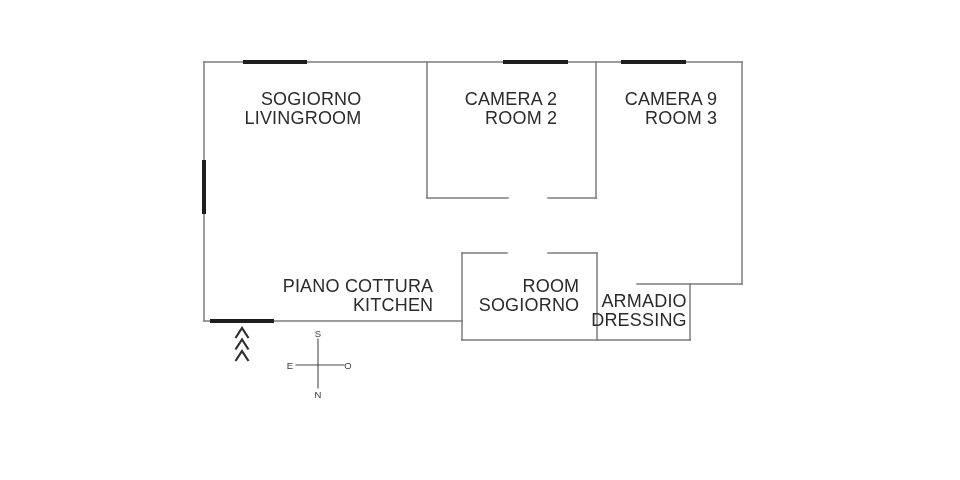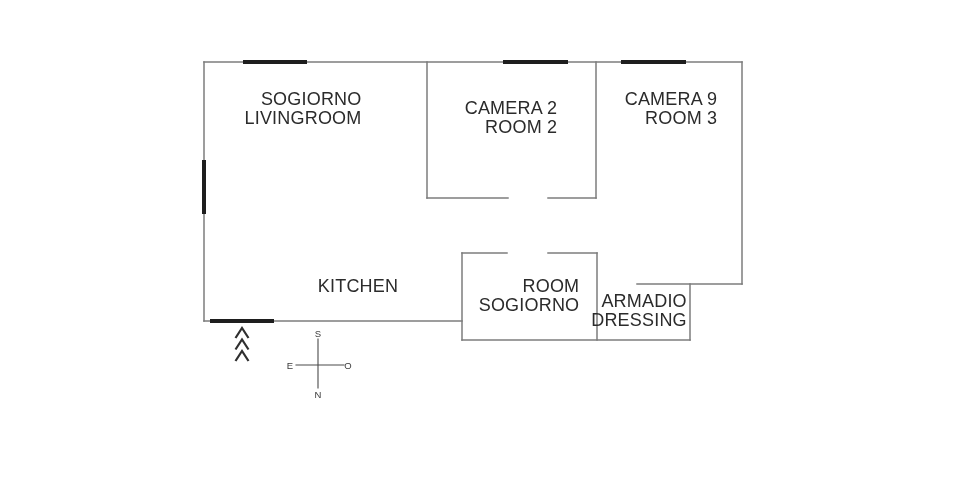--- a/index.html
+++ b/index.html
@@ -82,31 +82,32 @@
         <polyline points="235.5,349.5 242,339.5 248.5,349.5" fill="none" stroke="#2f2f2f" stroke-width="2.2"></polyline>
         <polyline points="235.5,361 242,351 248.5,361" fill="none" stroke="#2f2f2f" stroke-width="2.2"></polyline>
       </g>
   </svg>
 
   <div class="room-label" style="left:303px; top:90px;">
     <span>SOGIORNO</span>
     <span>LIVINGROOM</span>
   </div>
 
-  <div class="room-label" style="left:511px; top:90px;margin-top:9px;">
+  <div class="room-label" style="left:511px; top:90px;">
     <span>CAMERA 2</span>
     <span>ROOM 2</span>
   </div>
 
   <div class="room-label" style="left:671px; top:90px;">
     <span>CAMERA 9</span>
     <span>ROOM 3</span>
   </div>
 
   <div class="room-label" style="left:358px; top:277px;">
+    <span>PIANO COTTURA</span>
     <span>KITCHEN</span>
   </div>
 
   <div class="room-label" style="left:529px; top:277px;">
     <span>ROOM</span>
     <span>SOGIORNO</span>
   </div>
 
   <div class="room-label" style="left:639px; top:292px;">
     <span>ARMADIO</span>

